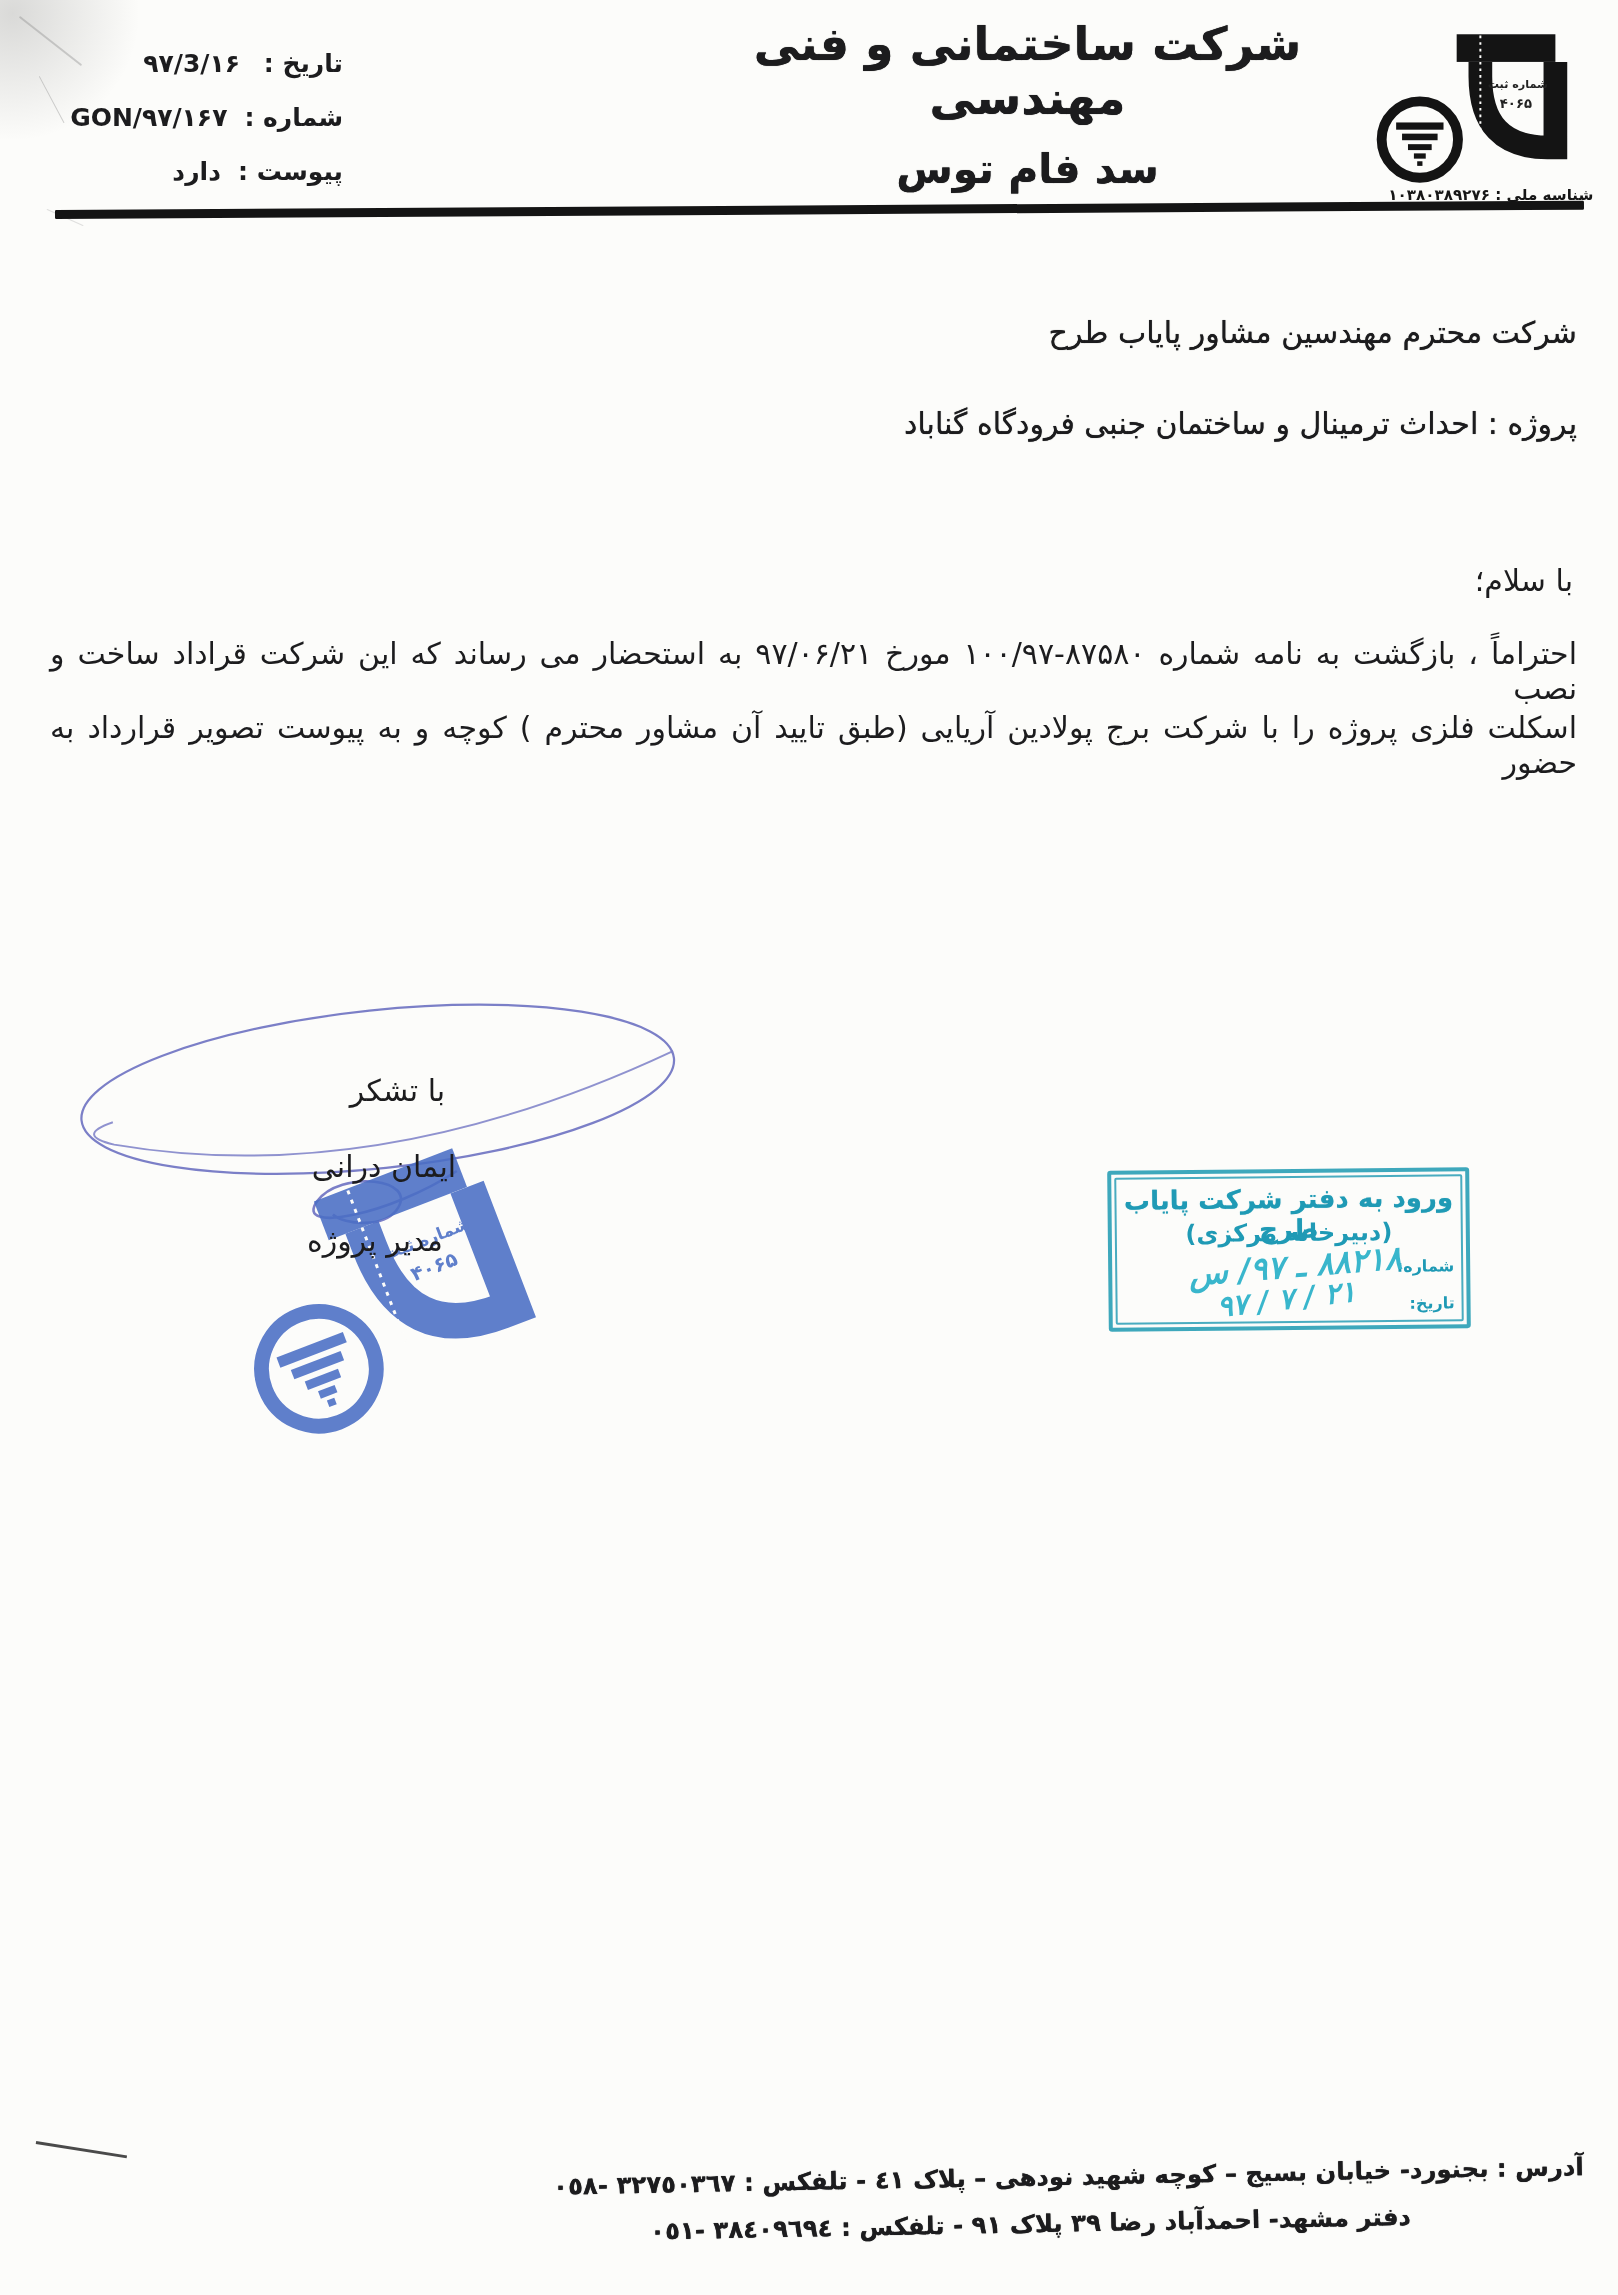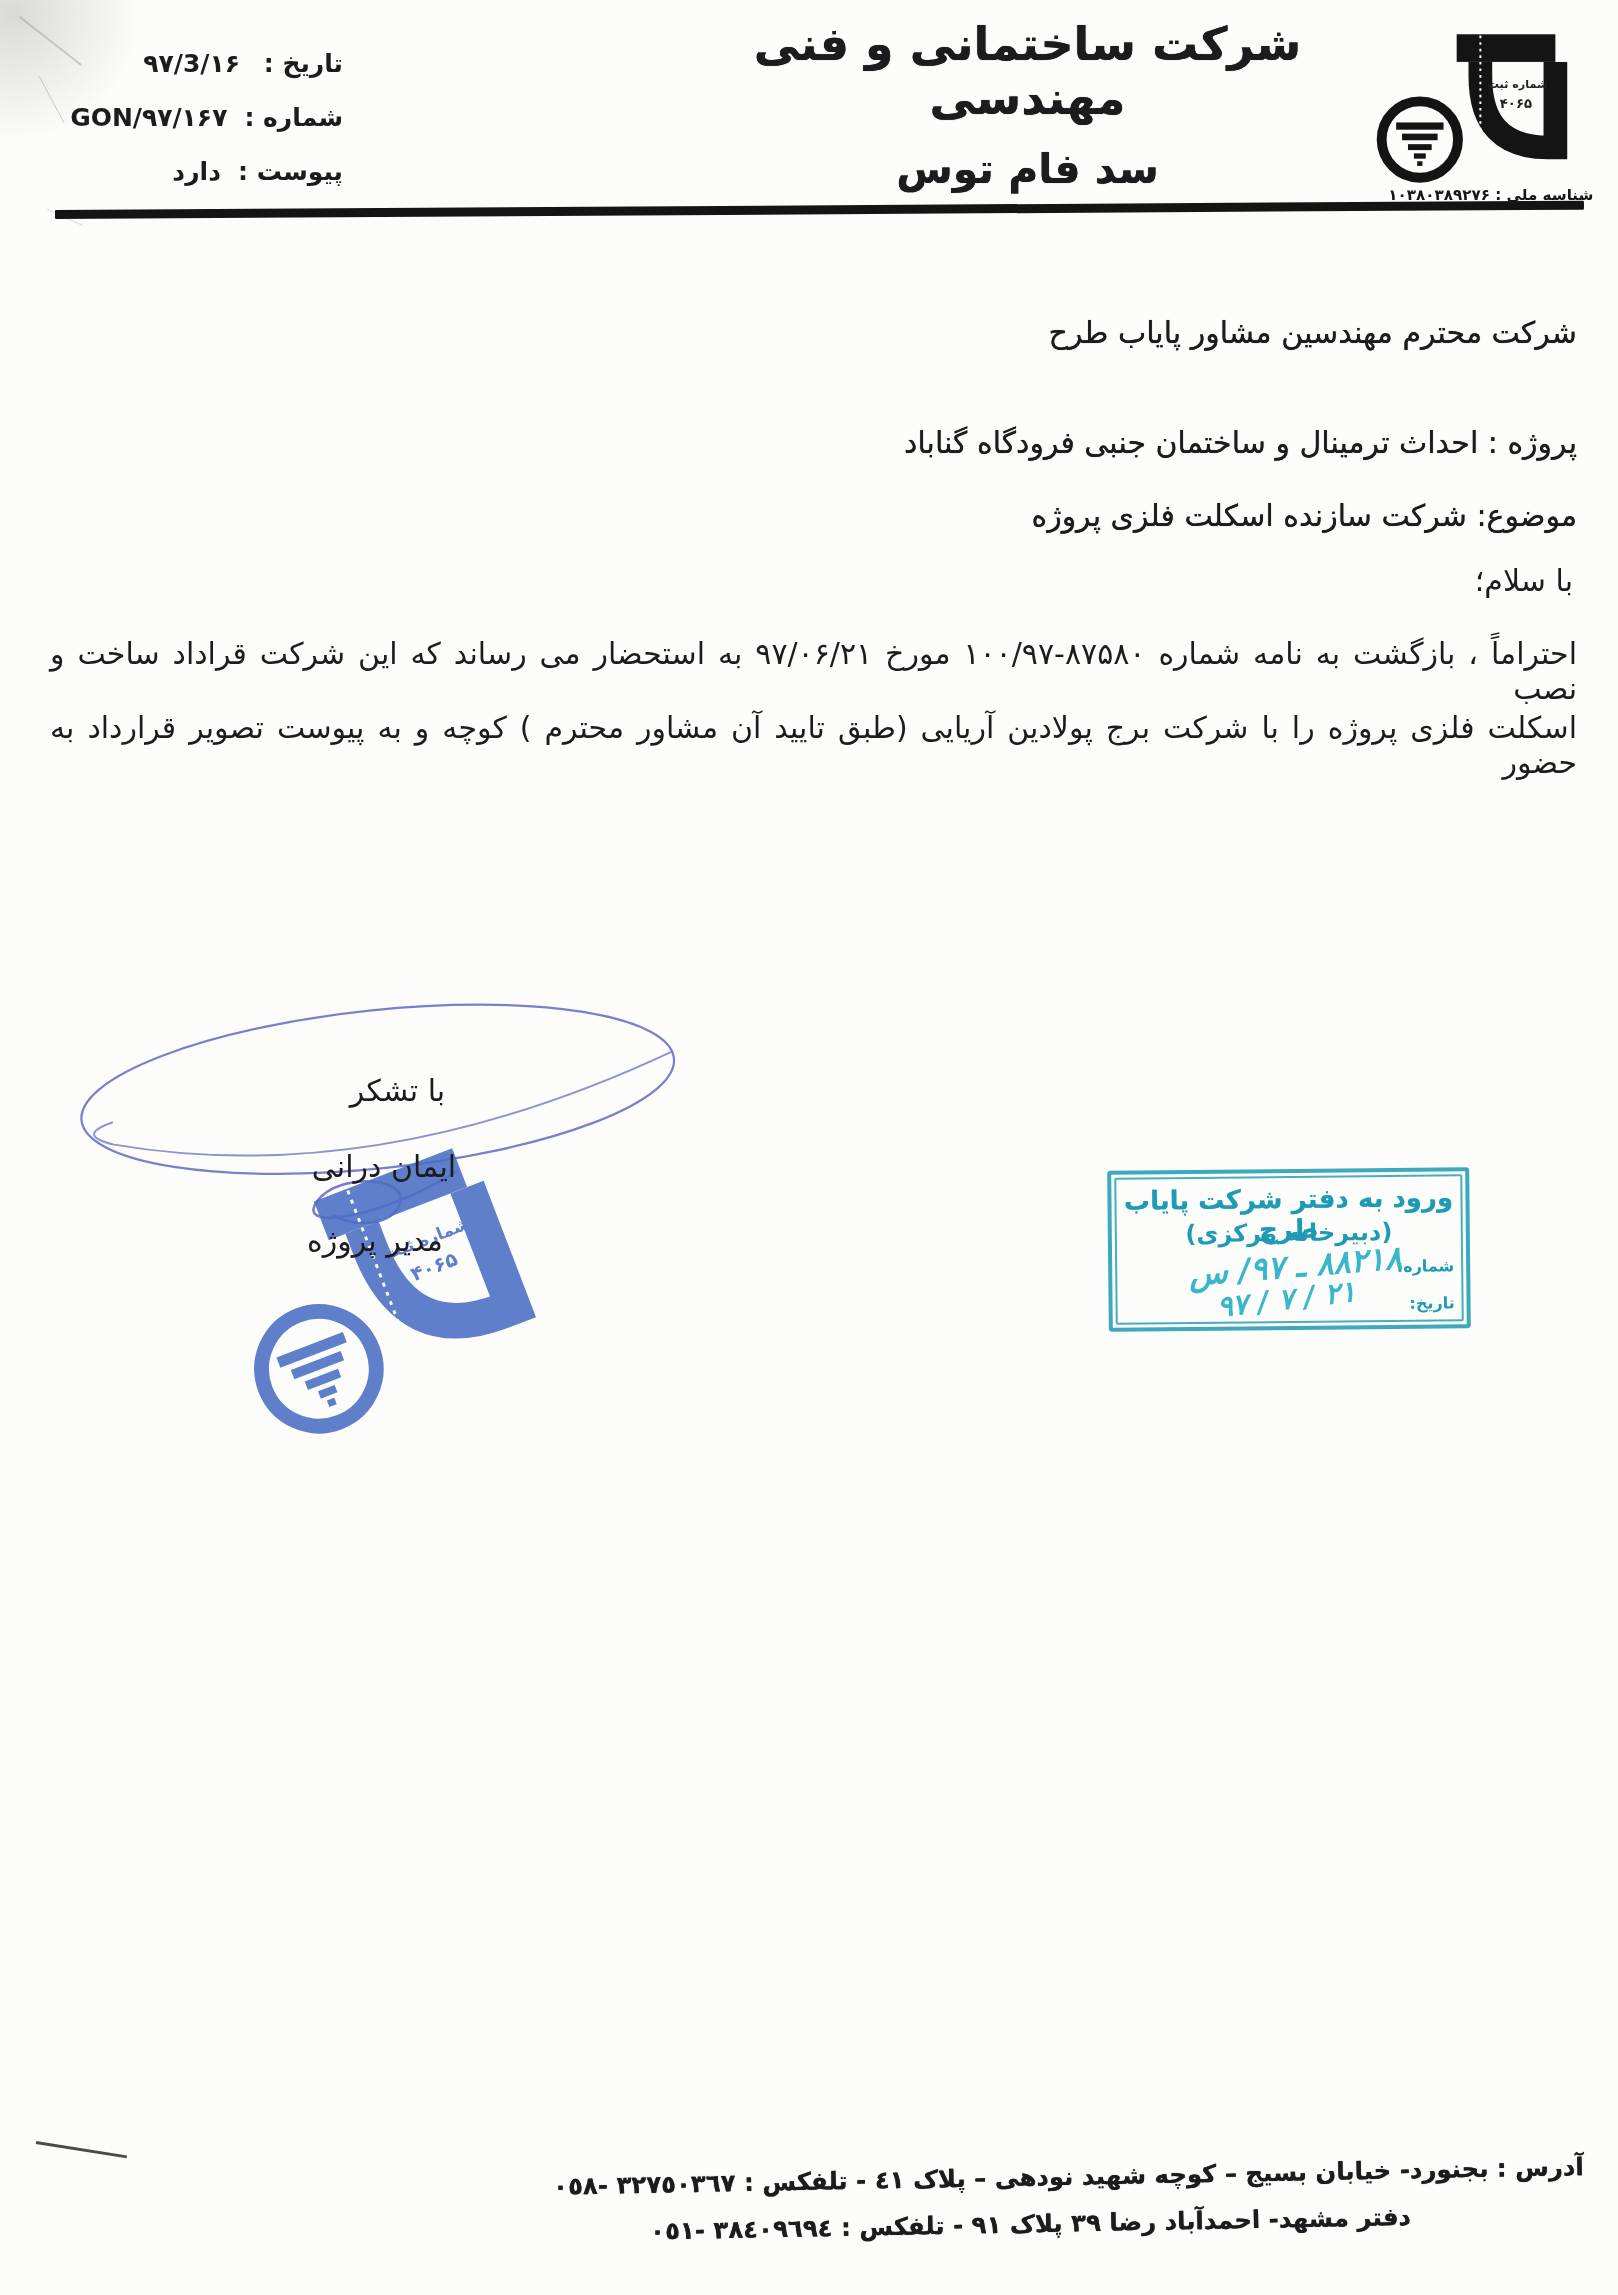--- a/index.html
+++ b/index.html
@@ -26,21 +26,21 @@
   .meta .val{font-weight:700;}
   .title-block{position:absolute;left:712px;top:17px;width:633px;text-align:center;direction:rtl;}
   .title-l1{font-size:46px;font-weight:900;letter-spacing:-0.7px;text-shadow:0 0 0.7px #111;}
   .title-l2{font-size:41px;font-weight:900;margin-top:20px;text-shadow:0 0 0.7px #111;}
   .logo-wrap{position:absolute;left:1352px;top:4px;width:264px;height:204px;}
   .header-rule{position:absolute;left:56px;top:210px;width:1529px;height:8.6px;background:#141414;
     transform:rotate(-0.35deg);transform-origin:left center;border-radius:1.3px;}
   
   .bold-line{position:absolute;right:41px;font-size:30px;font-weight:400;white-space:nowrap;
     text-shadow:0 0 0.7px #161616;direction:rtl;}
-  .b1{top:315px;} .b2{top:425px;} .b3{top:498px;}
+  .b1{top:315px;} .b2{top:406px;} .b3{top:498px;}
   .salutation{position:absolute;right:45px;top:563px;font-size:30px;direction:rtl;}
   .para-line{position:absolute;left:51px;width:1527px;font-size:30px;direction:rtl;
     white-space:nowrap;}
   .pj{white-space:normal;text-align:justify;text-align-last:justify;}
   .p1{top:636px;} .p2{top:710px;} .p3{top:784px;text-align:right;}
   
   .pen-svg{position:absolute;left:36px;top:972px;width:725px;height:369px;}
   .thanks{position:absolute;left:316px;top:1073px;width:165px;text-align:center;font-size:30px;direction:rtl;}
   .signer-name{position:absolute;left:296px;top:1149px;width:178px;text-align:center;font-size:30px;direction:rtl;}
   .signer-role{position:absolute;left:287px;top:1223px;width:178px;text-align:center;font-size:30px;direction:rtl;}
@@ -127,21 +127,20 @@
         <rect x="100" y="239" width="8" height="7"></rect>
       </g>
       <text x="212" y="298" font-size="23" font-weight="800" fill="#161616" text-anchor="middle">شناسه ملی : ۱۰۳۸۰۳۸۹۲۷۶</text>
     </svg>
   </div>
 
   <div class="header-rule"></div>
 
   <div class="bold-line b1">شرکت محترم مهندسین مشاور پایاب طرح</div>
   <div class="bold-line b2">پروژه : احداث ترمینال و ساختمان جنبی فرودگاه  گناباد</div>
-  <div class="bold-line b3">موضوع: شرکت سازنده اسکلت فلزی پروژه</div>
   <div class="salutation">با سلام؛</div>
   <div class="para-line pj p1">احتراماً ، بازگشت به نامه شماره ۸۷۵۸۰-۱۰۰/۹۷ مورخ ۹۷/۰۶/۲۱ به استحضار می رساند که این شرکت قراداد ساخت و نصب</div>
   <div class="para-line pj p2">اسکلت فلزی پروژه را با شرکت برج پولادین آریایی (طبق تایید آن مشاور محترم ) کوچه و به پیوست تصویر قرارداد به حضور</div>
 
   <svg class="pen-svg" viewBox="0 0 1100 560">
     <ellipse cx="520" cy="178" rx="452" ry="120" fill="none" stroke="#7b7fc7" stroke-width="3.4" transform="rotate(-6 520 178)"></ellipse>
     <path d="M 968,120 Q 520,330 120,262 Q 60,248 118,228" fill="none" stroke="#7b7fc7" stroke-width="3" opacity=".85"></path>
     <path d="M 640,302 C 540,368 392,398 428,348 C 462,300 586,312 548,362 C 528,388 470,384 452,368" fill="none" stroke="#7b7fc7" stroke-width="4"></path>
   </svg>
 

